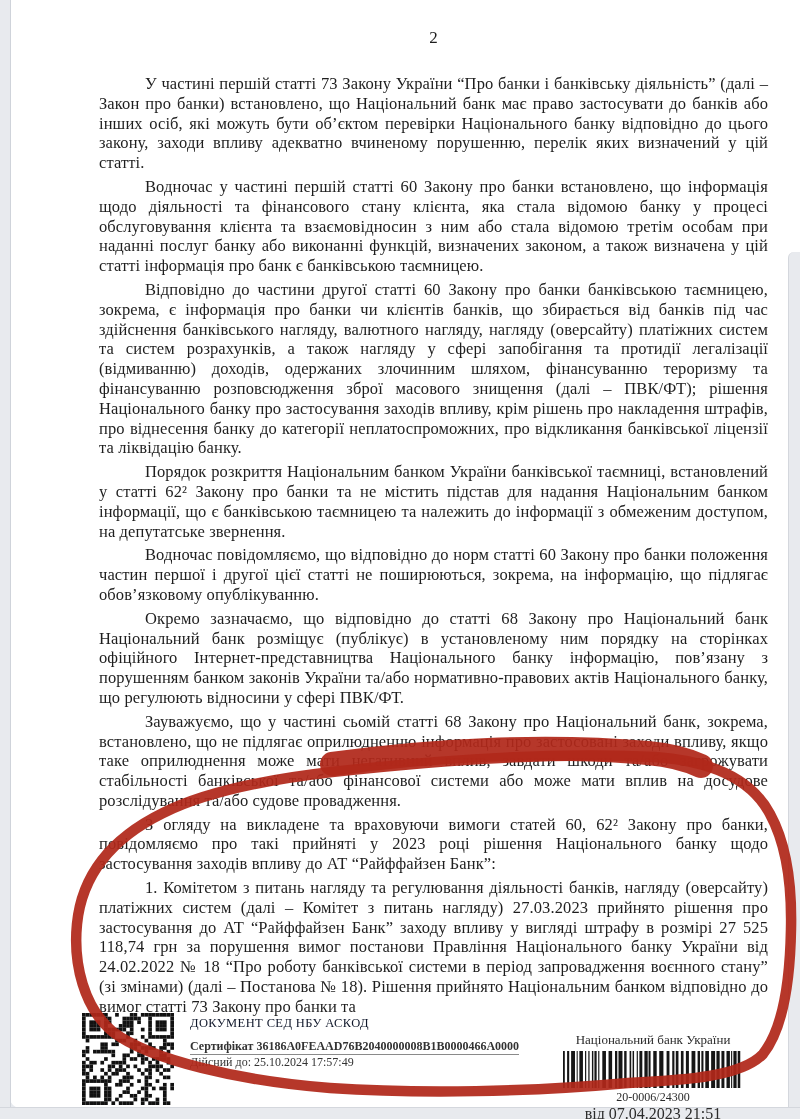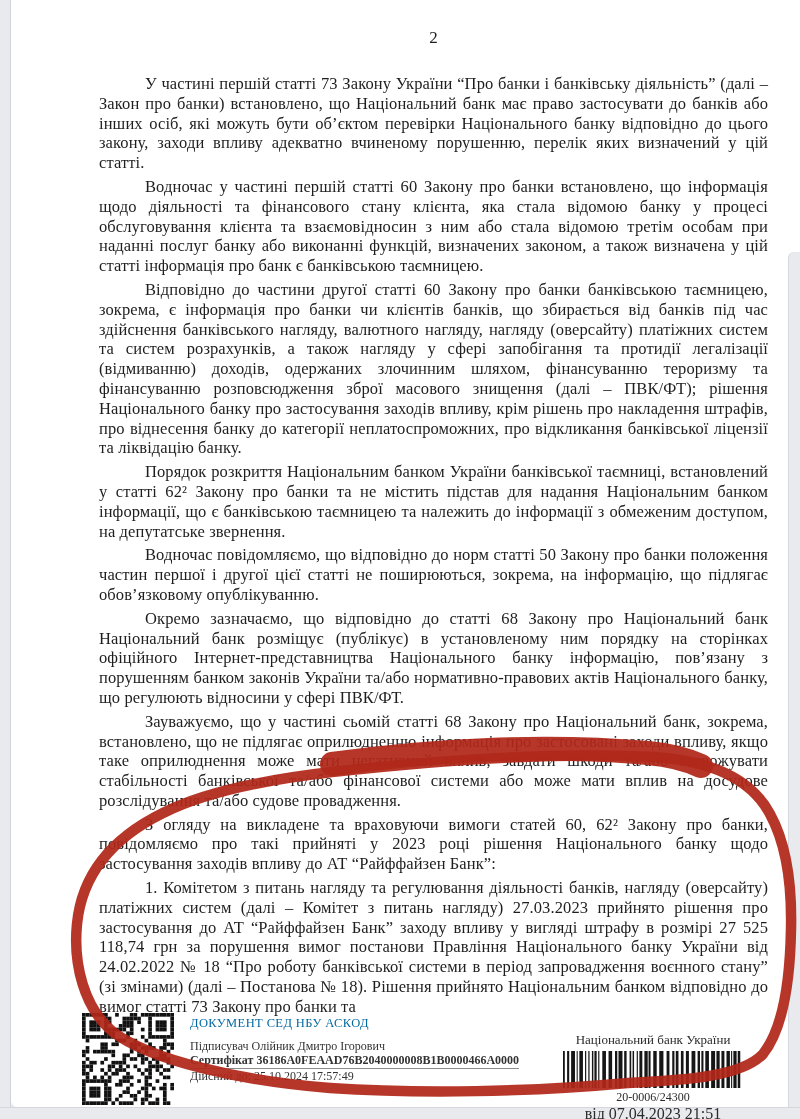--- a/index.html
+++ b/index.html
@@ -30,21 +30,21 @@
   .body-text p{
     margin:4px;font-size:16.5px;line-height:19.8px;
     text-align:justify;text-indent:46px;
     letter-spacing:.1px;
   }
   
   .footer{position:absolute;left:0;top:1008px;width:800px;height:100px;color:#2a2a2a;}
   .qr{position:absolute;left:82px;top:5px;width:92px;height:92px;}
   .sig{position:absolute;left:190px;top:8px;width:380px;
        font-size:12px;line-height:14px;color:#333;}
-  .sig .sys{font-size:12.5px;letter-spacing:.4px;margin-bottom:9px;color:#0369a1;}
+  .sig .sys{font-size:12.5px;letter-spacing:.4px;margin-bottom:9px;color:#0f172a;}
   .sig .cert{border-bottom:1px solid #8a8a8a;display:inline-block;padding-bottom:1px;font-weight:bold;}
   .stamp{position:absolute;left:548px;top:24px;width:210px;text-align:center;color:#2b2b2b;}
   .stamp .org{font-size:13px;margin-bottom:3px;white-space:nowrap;}
   .barcode{width:180px;height:37px;display:block;margin:0 auto;}
   .stamp .num{font-size:12px;margin-top:2px;}
   .stamp .date{font-size:16px;}
   .annotation{position:absolute;left:0;top:0;width:800px;height:1119px;
     pointer-events:none;z-index:50;}
   .annotation path{fill:none;stroke:#b0281a;stroke-linecap:round;stroke-linejoin:round;opacity:.93;}
 </style>
@@ -57,21 +57,21 @@
   <div class="edge-right"></div>
   <div class="edge-bottom"></div>
 
   <div class="content">
     <div class="page-num">2</div>
     <div class="body-text">
       <p>У частині першій статті 73 Закону України “Про банки і банківську діяльність” (далі – Закон про банки) встановлено, що Національний банк має право застосувати до банків або інших осіб, які можуть бути об’єктом перевірки Національного банку відповідно до цього закону, заходи впливу адекватно вчиненому порушенню, перелік яких визначений у цій статті.</p>
       <p>Водночас у частині першій статті 60 Закону про банки встановлено, що інформація щодо діяльності та фінансового стану клієнта, яка стала відомою банку у процесі обслуговування клієнта та взаємовідносин з ним або стала відомою третім особам при наданні послуг банку або виконанні функцій, визначених законом, а також визначена у цій статті інформація про банк є банківською таємницею.</p>
       <p>Відповідно до частини другої статті 60 Закону про банки банківською таємницею, зокрема, є інформація про банки чи клієнтів банків, що збирається від банків під час здійснення банківського нагляду, валютного нагляду, нагляду (оверсайту) платіжних систем та систем розрахунків, а також нагляду у сфері запобігання та протидії легалізації (відмиванню) доходів, одержаних злочинним шляхом, фінансуванню тероризму та фінансуванню розповсюдження зброї масового знищення (далі – ПВК/ФТ); рішення Національного банку про застосування заходів впливу, крім рішень про накладення штрафів, про віднесення банку до категорії неплатоспроможних, про відкликання банківської ліцензії та ліквідацію банку.</p>
       <p>Порядок розкриття Національним банком України банківської таємниці, встановлений у статті 62² Закону про банки та не містить підстав для надання Національним банком інформації, що є банківською таємницею та належить до інформації з обмеженим доступом, на депутатське звернення.</p>
-      <p>Водночас повідомляємо, що відповідно до норм статті 50 Закону про банки положення частин першої і другої цієї статті не поширюються, зокрема, на інформацію, що підлягає обов’язковому опублікуванню.</p>
+      <p>Водночас повідомляємо, що відповідно до норм статті 60 Закону про банки положення частин першої і другої цієї статті не поширюються, зокрема, на інформацію, що підлягає обов’язковому опублікуванню.</p>
       <p>Окремо зазначаємо, що відповідно до статті 68 Закону про Національний банк Національний банк розміщує (публікує) в установленому ним порядку на сторінках офіційного Інтернет-представництва Національного банку інформацію, пов’язану з порушенням банком законів України та/або нормативно-правових актів Національного банку, що регулюють відносини у сфері ПВК/ФТ.</p>
       <p>Зауважуємо, що у частині сьомій статті 68 Закону про Національний банк, зокрема, встановлено, що не підлягає оприлюдненню інформація про застосовані заходи впливу, якщо таке оприлюднення може мати негативний вплив, завдати шкоди та/або загрожувати стабільності банківської та/або фінансової системи або може мати вплив на досудове розслідування та/або судове провадження.</p>
       <p>З огляду на викладене та враховуючи вимоги статей 60, 62² Закону про банки, повідомляємо про такі прийняті у 2023 році рішення Національного банку щодо застосування заходів впливу до АТ “Райффайзен Банк”:</p>
       <p>1. Комітетом з питань нагляду та регулювання діяльності банків, нагляду (оверсайту) платіжних систем (далі – Комітет з питань нагляду) 27.03.2023 прийнято рішення про застосування до АТ “Райффайзен Банк” заходу впливу у вигляді штрафу в розмірі 27 525 118,74 грн за порушення вимог постанови Правління Національного банку України від 24.02.2022 № 18 “Про роботу банківської системи в період запровадження воєнного стану” (зі змінами) (далі – Постанова № 18). Рішення прийнято Національним банком відповідно до вимог статті 73 Закону про банки та</p>
     </div>
   </div>
 
   <div class="footer">
     <svg class="qr" viewBox="0 0 92 92" xmlns="http://www.w3.org/2000/svg" fill="#111">
         <rect x="0.00" y="0.00" width="3.68" height="3.68"></rect>
@@ -379,21 +379,20 @@
         <rect x="58.88" y="88.32" width="3.68" height="3.68"></rect>
         <rect x="66.24" y="88.32" width="3.68" height="3.68"></rect>
         <rect x="69.92" y="88.32" width="3.68" height="3.68"></rect>
         <rect x="73.60" y="88.32" width="3.68" height="3.68"></rect>
         <rect x="80.96" y="88.32" width="3.68" height="3.68"></rect>
         <rect x="84.64" y="88.32" width="3.68" height="3.68"></rect>
       </svg>
 
     <div class="sig">
       <div class="sys">ДОКУМЕНТ СЕД НБУ АСКОД</div>
-      <div>Підписувач Олійник Дмитро Ігорович</div>
       <div><span class="cert">Сертифікат 36186A0FEAAD76B2040000008B1B0000466A0000</span></div>
       <div>Дійсний до: 25.10.2024 17:57:49</div>
     </div>
 
     <div class="stamp">
       <div class="org">Національний банк України</div>
       <svg class="barcode" viewBox="0 0 180 37" xmlns="http://www.w3.org/2000/svg" fill="#161616">
           <rect x="0.00" y="0" width="1.80" height="37"></rect>
           <rect x="4.10" y="0" width="2.10" height="37"></rect>
           <rect x="8.12" y="0" width="3.86" height="37"></rect>

